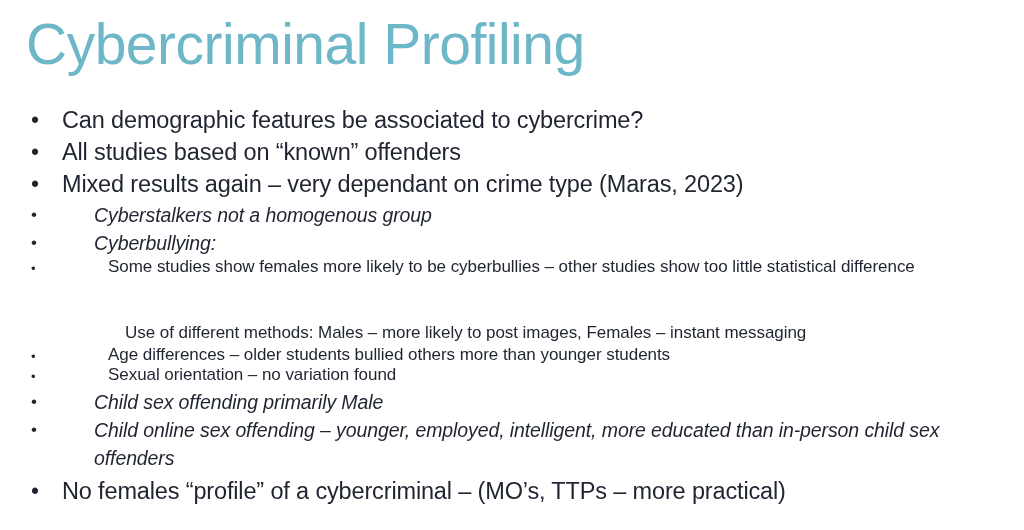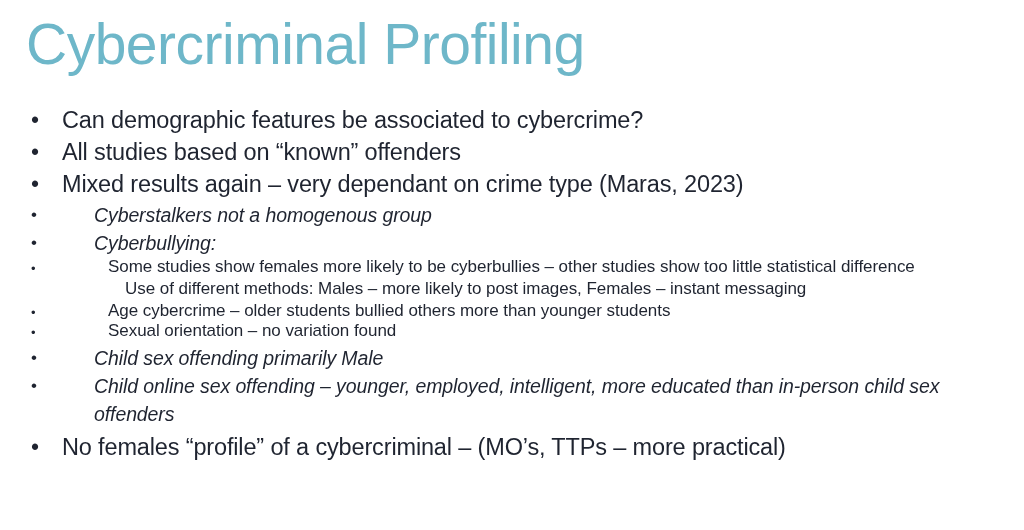--- a/index.html
+++ b/index.html
@@ -103,20 +103,21 @@
     letter-spacing: -0.05px;
   }
 
   
   .lvl4 .bullet-text {
     margin-left: 125px;
     padding-right: 34px;
     font-size: 17px;
     line-height: 24px;
     letter-spacing: -0.05px;
+    margin-top: 44px;
   }
 
   .gap-sm { height: 3px; }
   .gap-xs { height: 1px; }
 </style>
 </head>
 <body>
 
 <div id="slide">
 
@@ -146,21 +147,21 @@
       </div>
       <div class="bullet-row lvl3">
         <span class="bullet-mark">•</span>
         <span class="bullet-text">Some studies show females more likely to be cyberbullies – other studies show too little statistical difference</span>
       </div>
       <div class="bullet-row lvl4">
         <span class="bullet-text">Use of different methods: Males – more likely to post images, Females – instant messaging</span>
       </div>
       <div class="bullet-row lvl3">
         <span class="bullet-mark">•</span>
-        <span class="bullet-text">Age cybercrime – older students bullied others more than younger students</span>
+        <span class="bullet-text">Age differences – older students bullied others more than younger students</span>
       </div>
       <div class="bullet-row lvl3">
         <span class="bullet-mark">•</span>
         <span class="bullet-text">Sexual orientation – no variation found</span>
       </div>
       <div class="gap-sm"></div>
       <div class="bullet-row lvl2">
         <span class="bullet-mark">•</span>
         <span class="bullet-text">Child sex offending primarily Male</span>
       </div>

